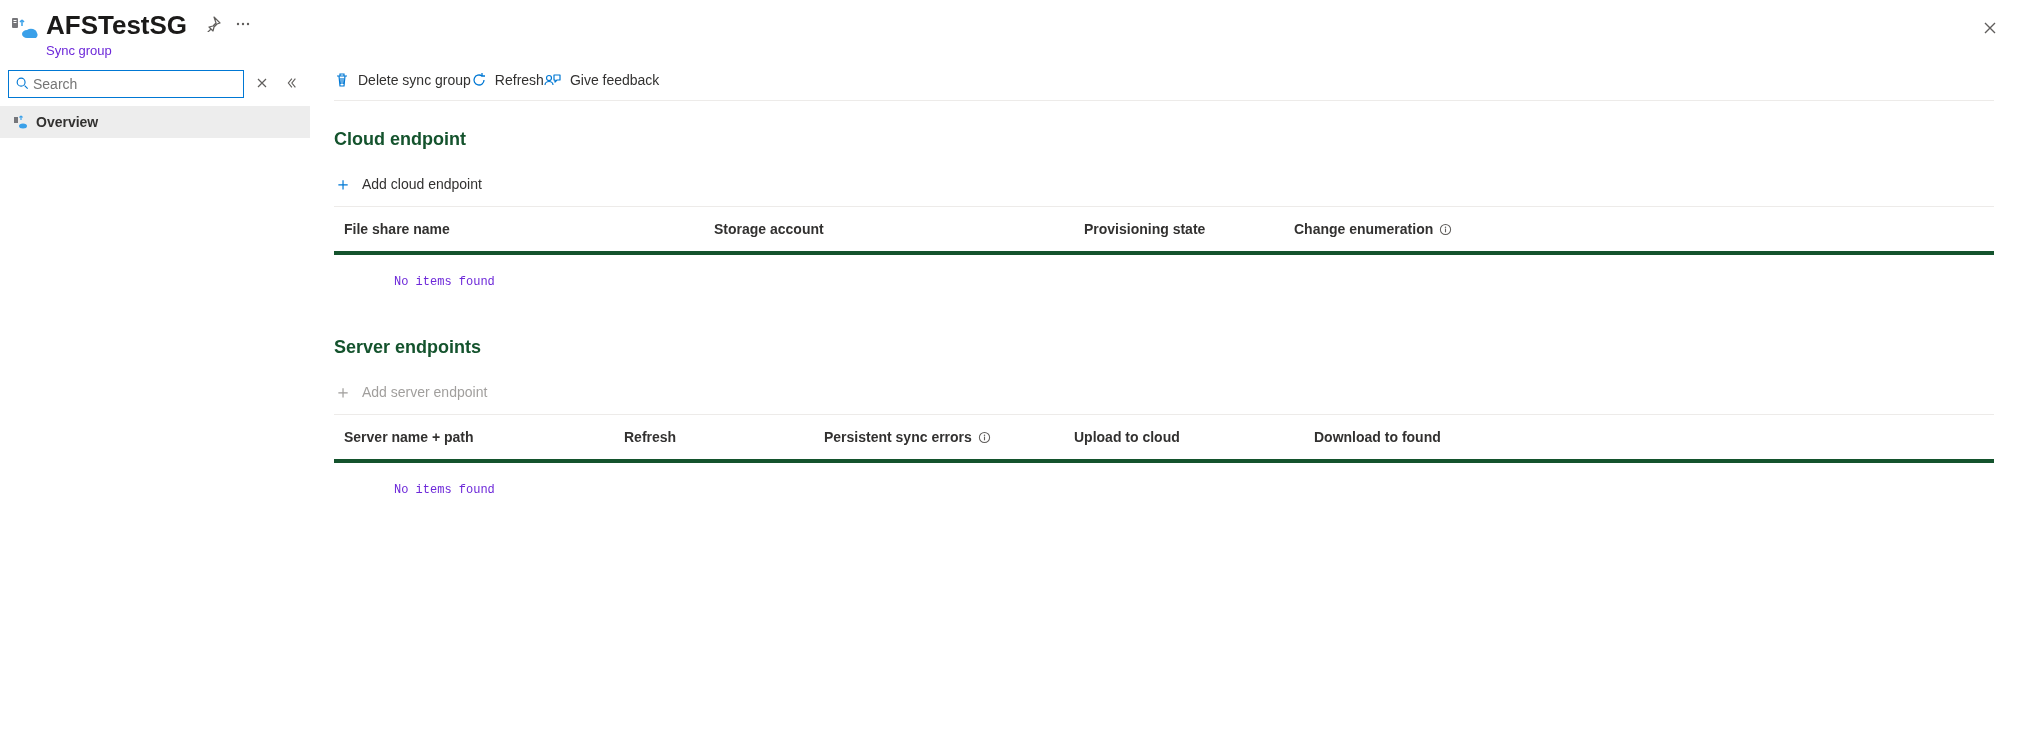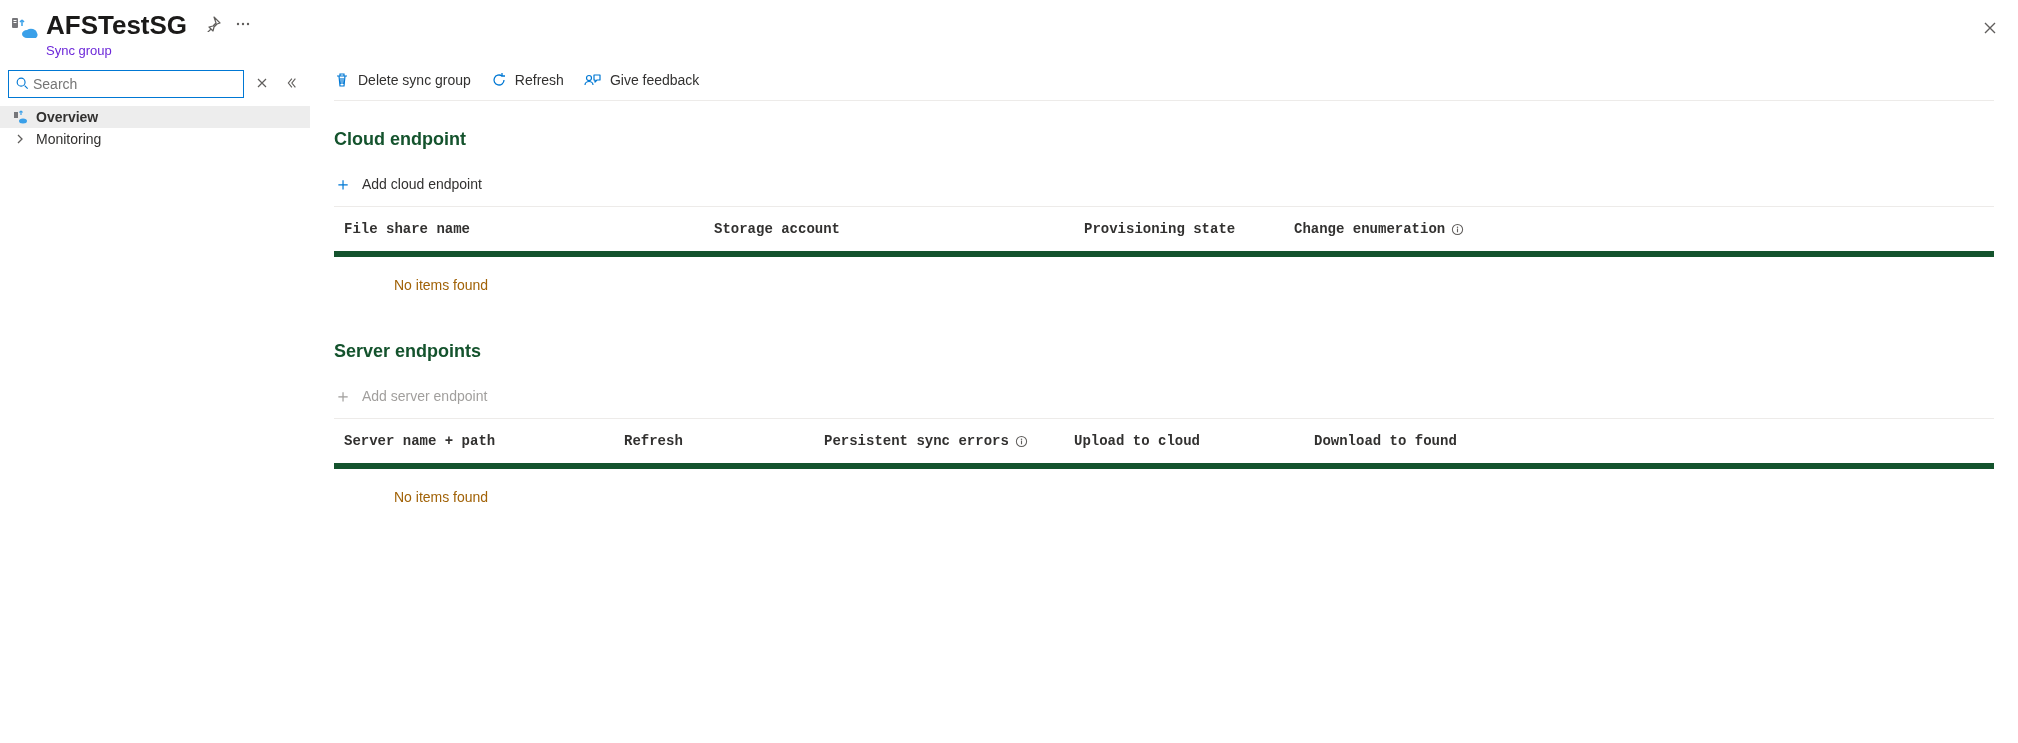--- a/index.html
+++ b/index.html
@@ -90,21 +90,21 @@
     color: #ef4444;
     background: transparent;
     padding-left: 4px;
   }
   .search-clear { color: #605e5c; cursor: pointer; padding: 0 4px; }
   .collapse-btn { color: #605e5c; cursor: pointer; padding: 0 4px; }
 
   .nav-item {
     display: flex;
     align-items: center;
-    height: 22px;
+    height: 32px;
     padding: 0 12px;
     cursor: pointer;
     font-size: 14px;
     gap: 8px;
   }
   .nav-item.selected {
     background: #ededed;
     font-weight: 600;
   }
   .nav-item .nav-icon { width: 16px; display:flex; justify-content:center; }
@@ -112,21 +112,20 @@
 
   
   .main {
     flex: 1;
     padding: 0 0 0 24px;
     overflow: auto;
   }
   .toolbar {
     display: flex;
     align-items: center;
-    gap: 20px;
     padding: 6px 0 12px 0;
     border-bottom: 1px solid #edebe9;
     margin-right: 24px;
   }
   .tool-btn {
     display: inline-flex;
     align-items: center;
     gap: 8px;
     font-size: 14px;
     color: #323130;
@@ -153,32 +152,32 @@
   .add-row.enabled { color: #323130; cursor: pointer; }
   .add-row.enabled .plus { color: #0078d4; }
   .add-row.disabled { color: #a19f9d; cursor: default; }
   .add-row.disabled .plus { color: #a19f9d; }
 
   .table {
     margin-right: 24px;
   }
   .thead {
     display: flex;
-    border-bottom: 6px solid #14532d;
+    border-bottom: 4px solid #14532d;
     padding: 14px 0;
     font-size: 14px;
     font-weight: 600;
     color: #323130;
-    font-family: Liberation Mono, monospace;
   }
   .th { display:flex; align-items:center; gap:6px; }
   .tempty {
     padding: 20px 0 20px 60px;
-    font-size: 14px;
-    color: #a16207;
+    font-size: 12px;
+    color: #6d28d9;
+    font-family: Liberation Mono, monospace;
   }
   .info-icon { color: #605e5c; display:inline-flex; }
 
   
   .c-col1 { flex: 0 0 380px; padding-left: 10px;}
   .c-col2 { flex: 0 0 370px; }
   .c-col3 { flex: 0 0 210px; }
   .c-col4 { flex: 1; }
   
   .s-col1 { flex: 0 0 290px; padding-left: 10px; text-align: center;}
@@ -258,28 +257,20 @@
         <span class="nav-icon">
           <svg width="16" height="16" viewBox="0 0 16 16">
             <rect x="2" y="3" width="4" height="6" fill="#76767a"></rect>
             <path d="M9 2v4" stroke="#3aa0e9" stroke-width="1.2"></path>
             <path d="M9 2l-1.5 1.5M9 2l1.5 1.5" stroke="#3aa0e9" stroke-width="1.2"></path>
             <ellipse cx="11" cy="12" rx="4" ry="2.5" fill="#3aa0e9"></ellipse>
           </svg>
         </span>
         <span>Overview</span>
       </div>
-      <div class="nav-item expandable">
-        <span class="nav-icon chev">
-          <svg width="10" height="10" viewBox="0 0 10 10">
-              <path d="M3 1l4 4-4 4" fill="none" stroke="#605e5c" stroke-width="1.3"></path>
-            </svg>
-        </span>
-        <span>Monitoring</span>
-      </div>
     </div>
 
     <div class="main">
       <div class="toolbar">
         <div class="tool-btn">
           <span class="ticon">
             <svg width="16" height="16" viewBox="0 0 16 16">
                 <path d="M3 4h10M6 4V2h4v2M5 4l1 10h4l1-10M7 6v6M9 6v6" fill="none" stroke="#0078d4" stroke-width="1.2"></path>
               </svg>
           </span>

